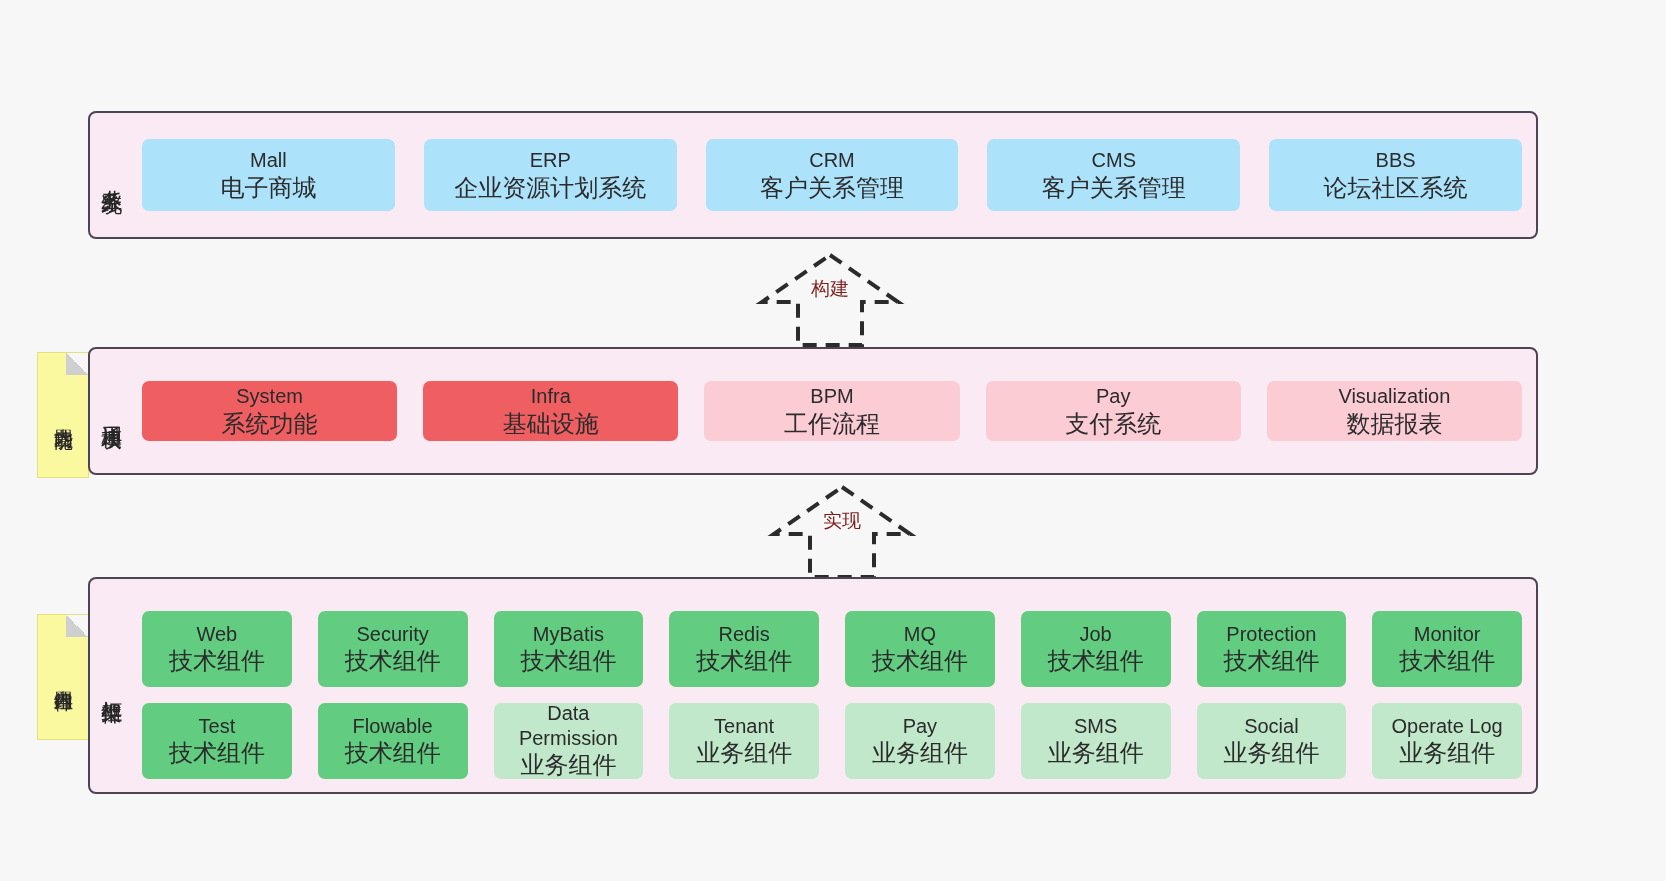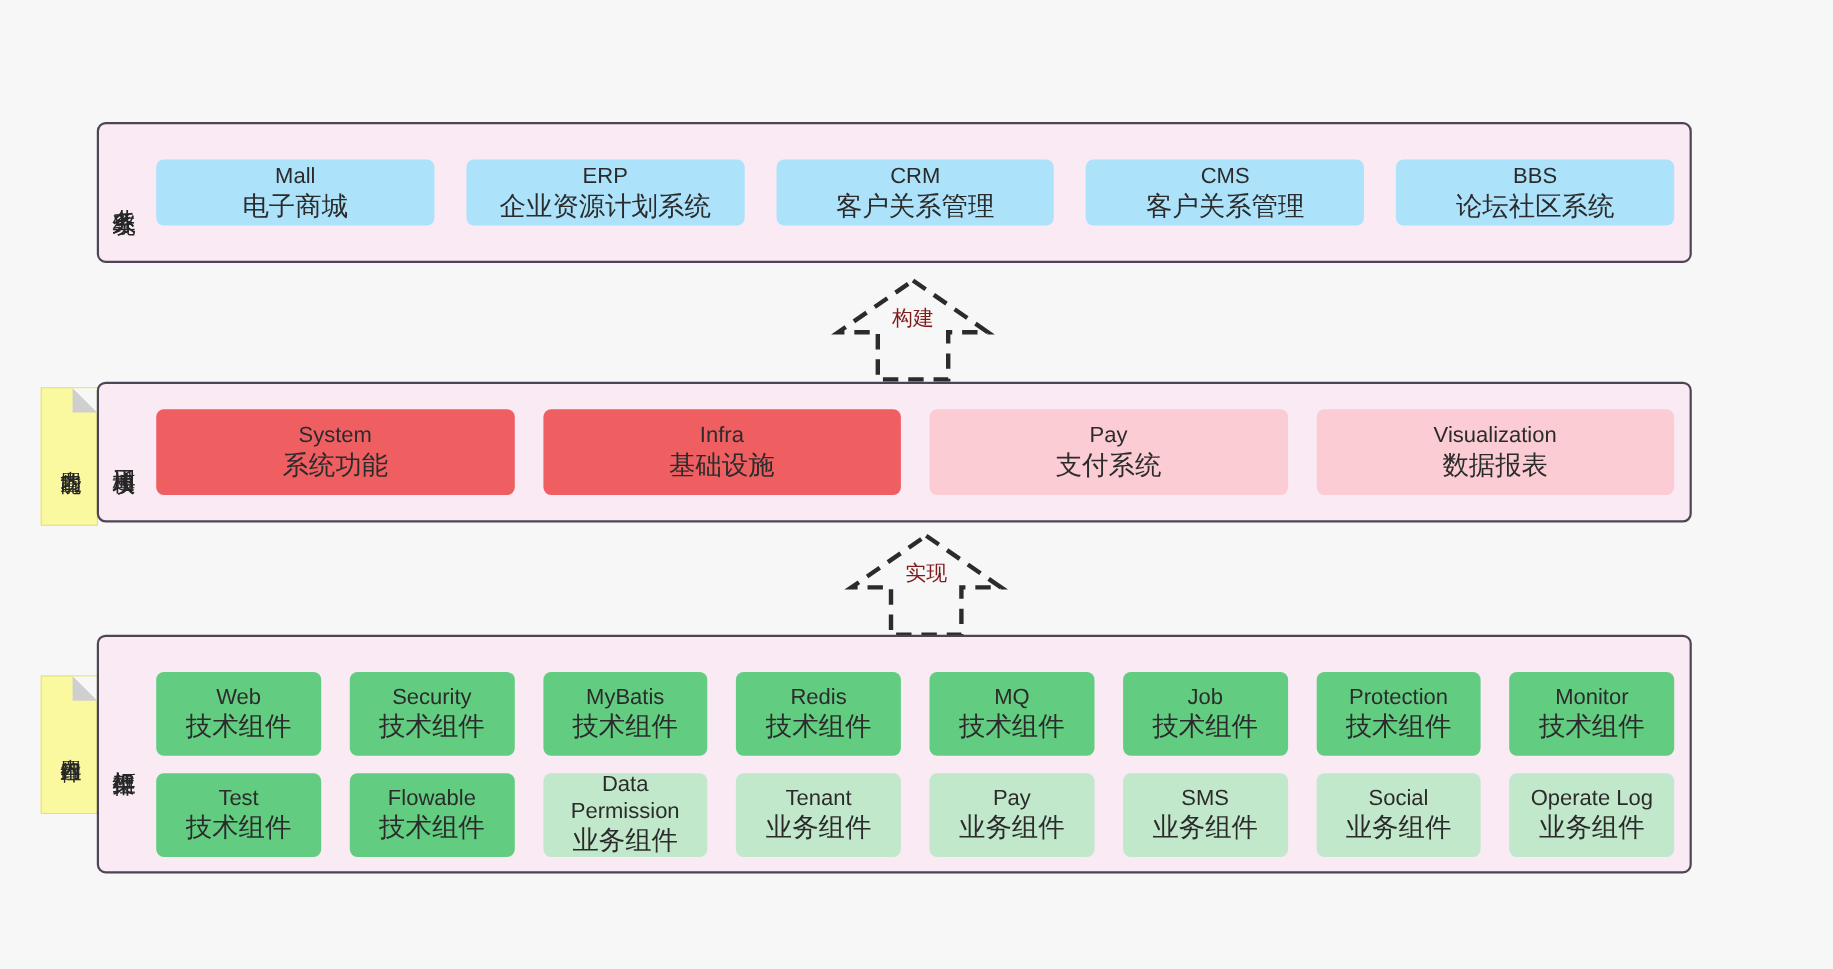--- a/index.html
+++ b/index.html
@@ -73,31 +73,31 @@
   .card .t1 { font-size: 20px; }
   .card .t2 { font-size: 24px; }
 
   
   #layer-business {
     left: 88px;
     top: 111px;
     width: 1450px;
     height: 128px;
   }
-  #layer-business .row { height: 60px; gap: 29px; }
+  #layer-business .row { height: 72px; gap: 29px; }
   .card-blue { background: #ade2fb; color: #2b2b2b; }
 
   
   #layer-modules {
     left: 88px;
     top: 347px;
     width: 1450px;
     height: 128px;
   }
-  #layer-modules .row { height: 78px; }
+  #layer-modules .row { height: 60px; }
   .card-red  { background: #ef5f62; color: #2b2b2b; }
   .card-pink { background: #fcccd5; color: #2b2b2b; }
 
   
   #layer-framework {
     left: 88px;
     top: 577px;
     width: 1450px;
     height: 217px;
   }
@@ -222,20 +222,24 @@
     <div class="row">
       <div class="card card-red">
         <span class="t1">System</span>
         <span class="t2">系统功能</span>
       </div>
       <div class="card card-red">
         <span class="t1">Infra</span>
         <span class="t2">基础设施</span>
       </div>
       <div class="card card-pink">
+        <span class="t1">BPM</span>
+        <span class="t2">工作流程</span>
+      </div>
+      <div class="card card-pink">
         <span class="t1">Pay</span>
         <span class="t2">支付系统</span>
       </div>
       <div class="card card-pink">
         <span class="t1">Visualization</span>
         <span class="t2">数据报表</span>
       </div>
     </div>
   </div>
 </div>

